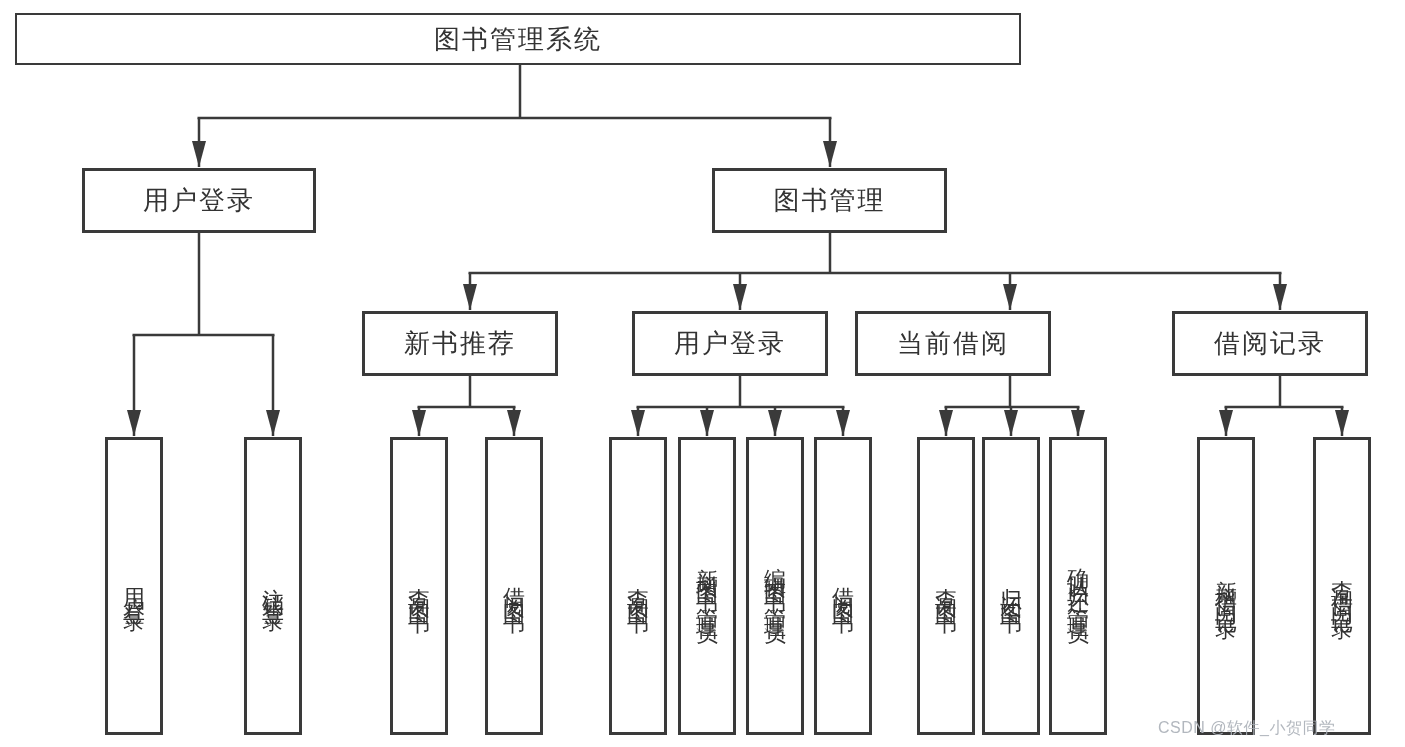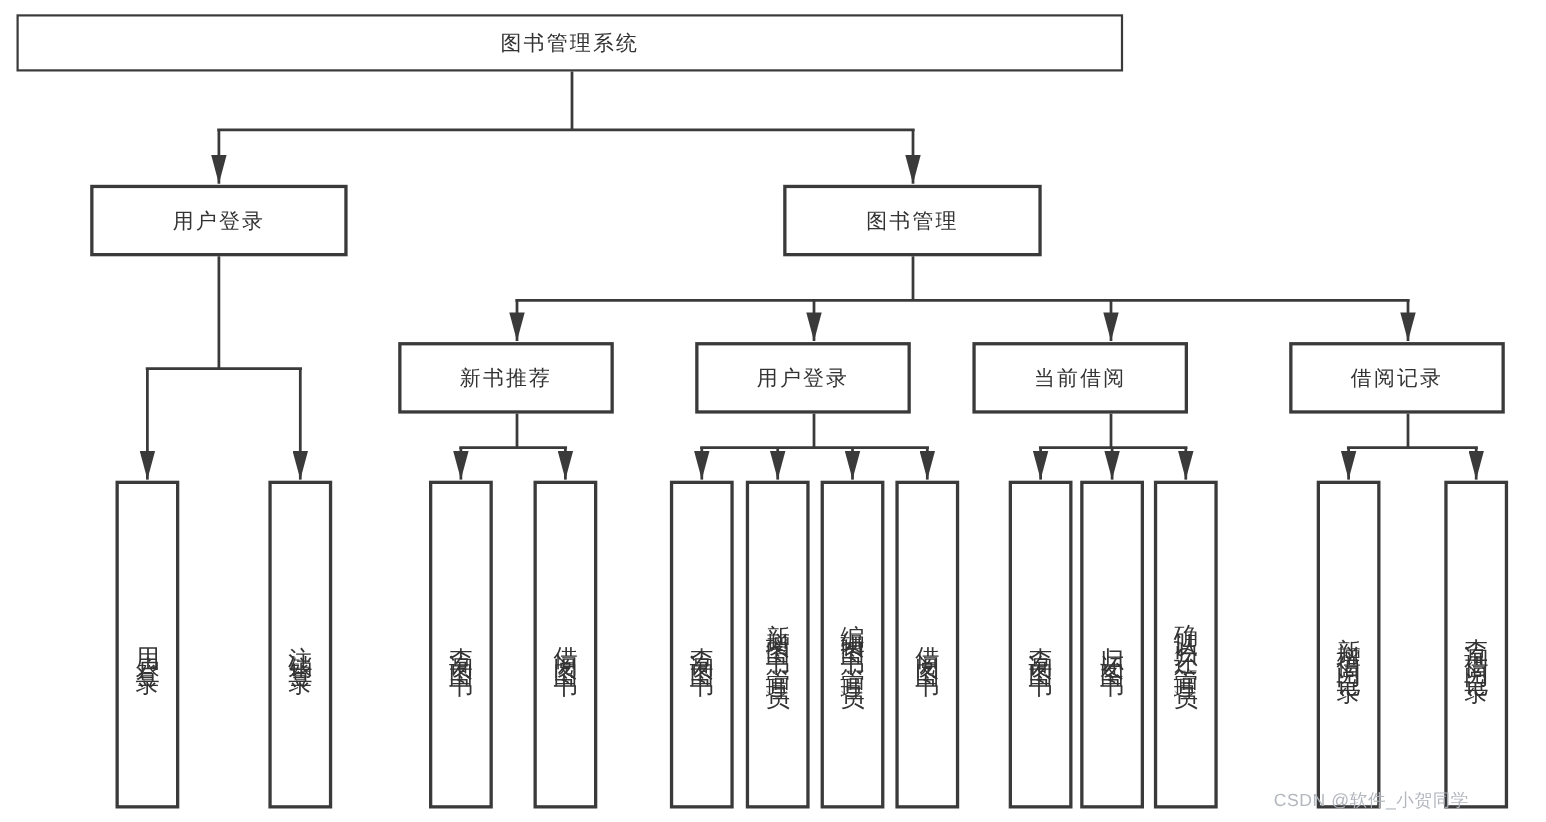--- a/index.html
+++ b/index.html
@@ -12,28 +12,28 @@
   }
   .wires{position:absolute;left:0;top:0;}
   .box{
     position:absolute;
     box-sizing:border-box;
     border:3px solid #3a3a3a;
     background:#ffffff;
     display:flex;align-items:center;justify-content:center;
     color:#333333;
   }
-  .hbox{font-size:19px;letter-spacing:2px;}
+  .hbox{font-size:26px;letter-spacing:2px;}
   .root{left:15px;top:13px;width:1006px;height:52px;border-width:2.5px;}
   .l2a{left:82px;top:168px;width:234px;height:65px;}
   .l2b{left:712px;top:168px;width:235px;height:65px;}
   .l3{top:311px;width:196px;height:65px;}
   .l3a{left:362px;}
   .l3b{left:632px;}
-  .l3c{left:884px;}
+  .l3c{left:855px;}
   .l3d{left:1172px;}
   .leaf{top:437px;width:58px;height:298px;}
   .vtext{
     writing-mode:vertical-rl;
     text-orientation:mixed;
     font-size:22px;
     letter-spacing:8px;
     line-height:1.1;
     white-space:nowrap;
     color:#333333;

